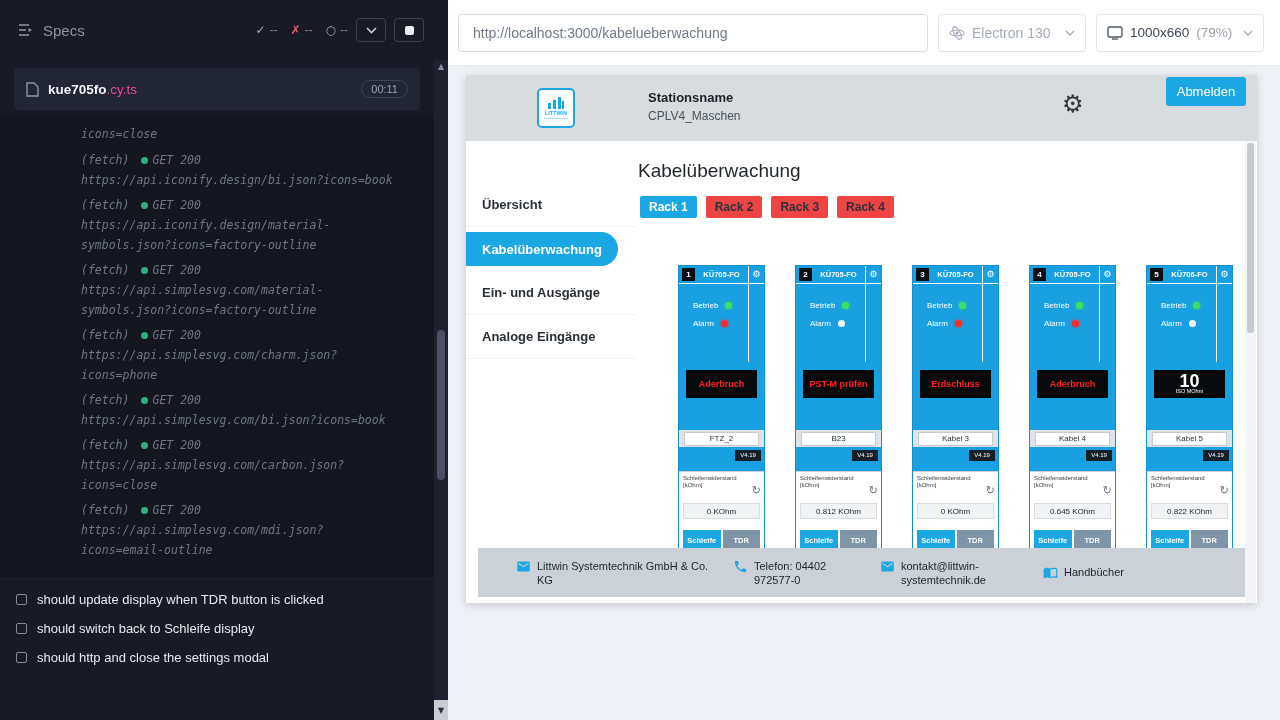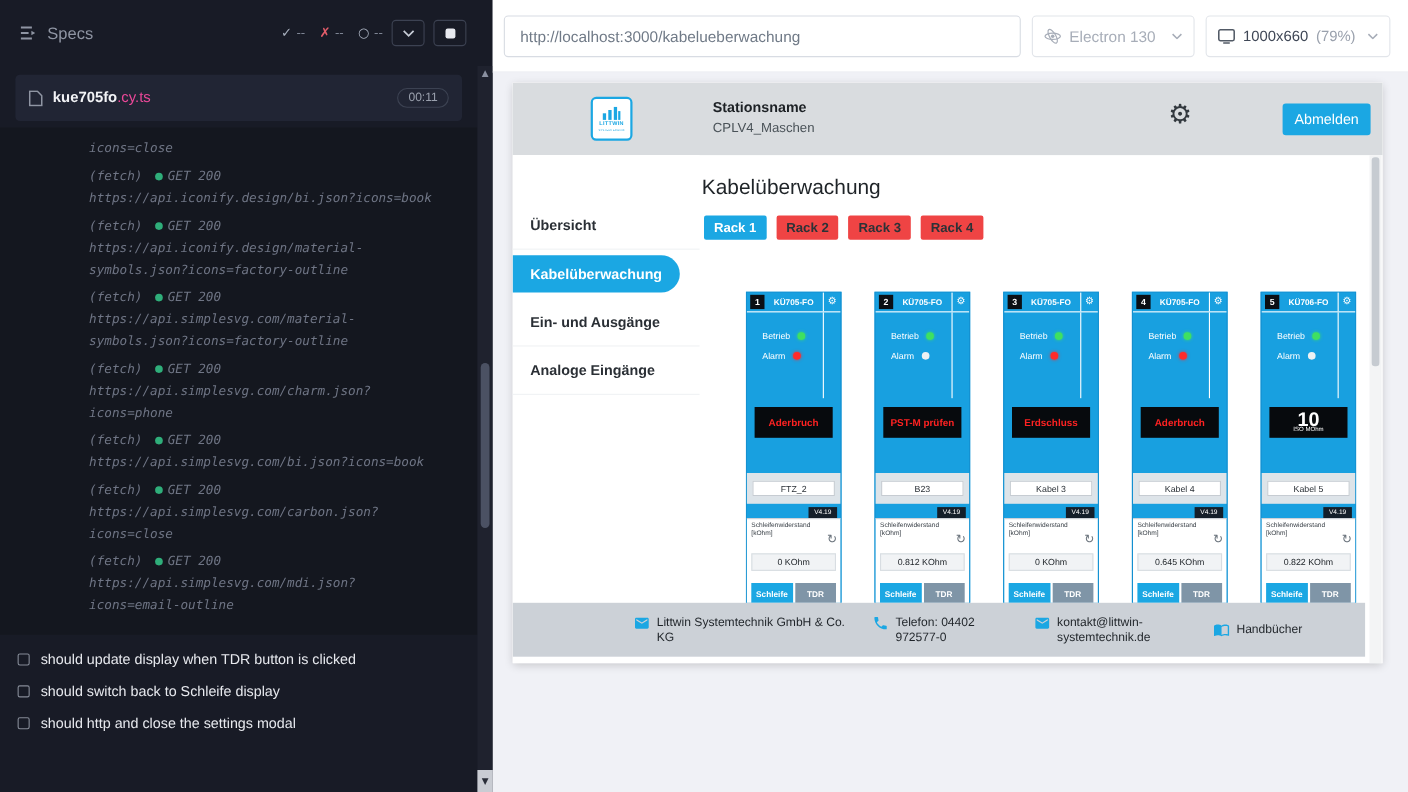--- a/index.html
+++ b/index.html
@@ -52,21 +52,21 @@
   
   .aut-area { position:relative; padding:9px 0 0 18px; }
   .preview { position:relative; width:791px; height:528px; background:#fff; box-shadow:0 2px 8px rgba(0,0,0,.18); overflow:hidden; }
   .p-header { position:absolute; top:0; left:0; right:0; height:66px; background:#d9dcdf; }
   .logo-box { position:absolute; left:71px; top:13px; width:38px; height:40px; background:#fff; border:2px solid #1ba7e3; border-radius:5px; display:flex; flex-direction:column; align-items:center; justify-content:center; gap:1px; }
   .logo-word { font-size:5px; font-weight:bold; color:#1ba7e3; letter-spacing:.3px; }
   .logo-sub { font-size:2.5px; color:#1ba7e3; letter-spacing:.2px; }
   .station-label { position:absolute; left:182px; top:15px; font-size:13px; font-weight:bold; color:#1d2125; }
   .station-name { position:absolute; left:182px; top:34px; font-size:12px; color:#4a5258; }
   .p-gear { position:absolute; left:596px; top:17px; font-size:24px; color:#33393f; line-height:1; }
-  .logout-btn { position:absolute; right:11px; top:19px; width:80px; height:29px; background:#1ba7e3; color:#fff; font-size:13px; border:none; border-radius:3px; display:flex; align-items:center; justify-content:center; }
+  .logout-btn { position:absolute; right:11px; top:2px; width:80px; height:29px; background:#1ba7e3; color:#fff; font-size:13px; border:none; border-radius:3px; display:flex; align-items:center; justify-content:center; }
   .p-sidebar { position:absolute; top:66px; left:0; width:170px; bottom:0; background:#fff; padding-top:42px; }
   .s-item { height:44px; display:flex; align-items:center; padding-left:16px; font-size:13px; font-weight:600; color:#2a2f35; border-bottom:1px solid #f0f2f4; }
   .s-item.active { background:#1ba7e3; color:#fff; border-radius:0 17px 17px 0; width:152px; height:34px; margin:5px 0; border-bottom:none; }
   .page-title { position:absolute; top:85px; left:172px; font-size:19px; font-weight:500; color:#1f2428; }
   .tabs { position:absolute; top:121px; left:174px; display:flex; gap:9px; }
   .tab { padding:4px 9px; font-size:12px; font-weight:600; background:#ef4444; color:#2c3237; border-radius:2px; }
   .tab.active { background:#1ba7e3; color:#fff; }
   
   .cards { position:absolute; top:190px; left:212px; height:283px; overflow:hidden; display:flex; gap:30px; }
   .card { position:relative; width:87px; height:292px; background:#18a0e0; border:1px solid #148fd0; color:#fff; flex:0 0 auto; }
@@ -79,34 +79,34 @@
   .c-led { margin:16px 0 0 14px; display:flex; align-items:center; gap:7px; font-size:8px; height:10px; }
   .c-led + .c-led { margin-top:8px; }
   .led { width:7px; height:7px; border-radius:50%; }
   .led-green { background:#3fe061; box-shadow:0 0 3px #3fe061; }
   .led-red { background:#ff2b2b; box-shadow:0 0 3px #ff2b2b; }
   .led-off { background:#eef1f3; }
   .c-status { margin:42px auto 0; width:71px; height:28px; background:#070a0d; display:flex; flex-direction:column; align-items:center; justify-content:center; }
   .c-status-text { color:#ff2222; font-size:9px; font-weight:bold; white-space:nowrap; }
   .c-status-big { color:#fff; font-size:18px; font-weight:bold; line-height:13px; }
   .c-status-sub { color:#fff; font-size:5.5px; }
-  .c-cable { margin-top:32px; height:28px; background:#dde4e9; display:flex; align-items:center; justify-content:center; }
+  .c-cable { margin-top:32px; height:17px; background:#dde4e9; display:flex; align-items:center; justify-content:center; }
   .c-cable-box { width:75px; height:14px; background:#fff; border:1px solid #c6ccd2; color:#2b3137; font-size:8px; display:flex; align-items:center; justify-content:center; }
   .c-version { height:16px; display:flex; justify-content:flex-end; align-items:center; padding-right:3px; }
   .c-vbadge { width:26px; height:11px; background:#141f2a; color:#fff; font-size:6px; display:flex; align-items:center; justify-content:center; }
   .c-meas { position:absolute; left:0; right:0; top:205px; bottom:0; background:#fff; border-top:1px solid #c9cfd5; padding:3px 4px; color:#333; }
   .c-meas-label { font-size:6px; line-height:7px; color:#3a4148; width:66px; }
   .c-refresh { position:absolute; right:3px; top:13px; font-size:11px; color:#6a737c; line-height:1; }
   .c-value { margin-top:14px; height:16px; background:#f1f3f5; border:1px solid #d8dde2; color:#1c2126; font-size:8px; display:flex; align-items:center; justify-content:center; }
   .c-btns { margin-top:11px; display:flex; gap:2px; }
   .c-btn { flex:1; height:20px; border:none; color:#fff; font-size:7.5px; font-weight:bold; display:flex; align-items:center; justify-content:center; }
   .c-btn-schleife { background:#1ba7e3; }
   .c-btn-tdr { background:#7f95a7; }
   
-  .p-footer { position:absolute; left:0; bottom:6px; width:775px; height:49px; background:#ccd1d7; display:flex; align-items:center; padding-left:110px; gap:18px; }
+  .p-footer { position:absolute; left:12px; bottom:6px; width:775px; height:49px; background:#ccd1d7; display:flex; align-items:center; padding-left:38px; gap:18px; }
   .f-item { display:flex; gap:6px; align-items:flex-start; font-size:11px; color:#1f2429; line-height:14px; }
   .f-item svg { flex:0 0 auto; margin-top:0; }
   .f-t1 { width:178px; }
   .f-t2 { width:108px; }
   .f-t3 { width:124px; }
   .p-scroll { position:absolute; top:66px; right:1px; bottom:0; width:11px; background:#f3f4f5; }
   .p-thumb { position:absolute; top:2px; left:2px; width:7px; height:190px; background:#c6cbd1; border-radius:3px; }
 </style>
 </head>
 <body>

